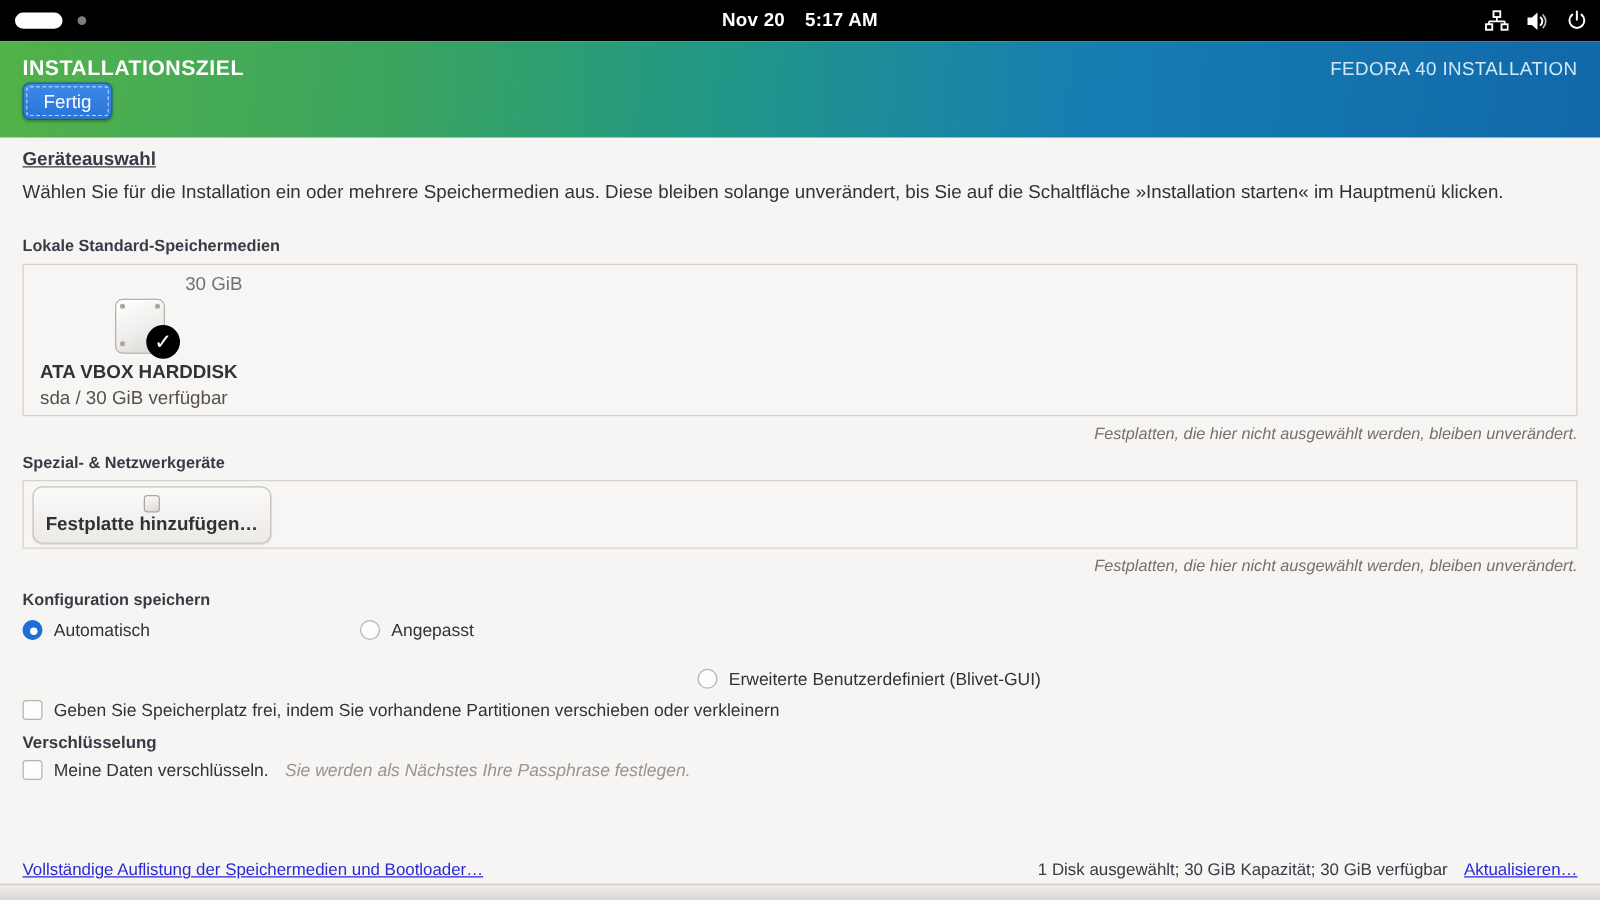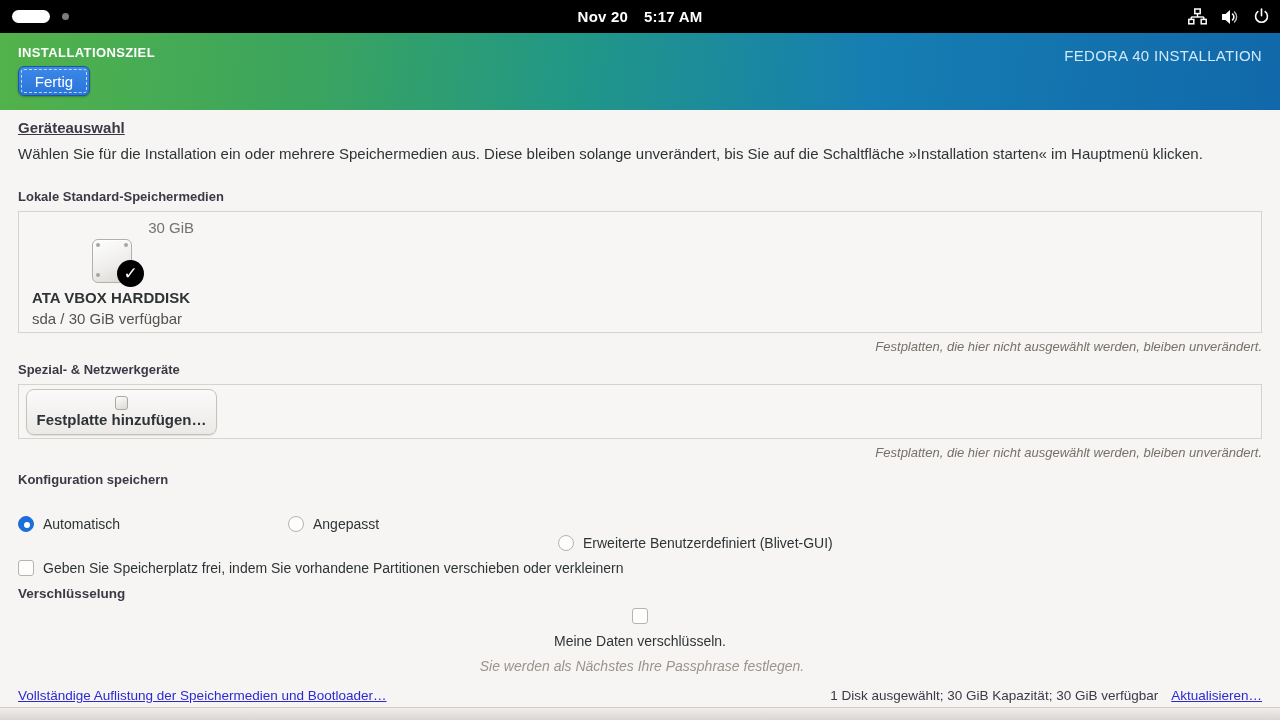--- a/index.html
+++ b/index.html
@@ -22,21 +22,21 @@
   .sysicons { position:absolute; right:10px; top:0; height:33px; display:flex; align-items:center; gap:14px; }
   .sysicons svg { display:block; }
 
   
   .header {
     position:absolute; top:33px; left:0; right:0; height:77px;
     background:linear-gradient(95deg,#52b24a 0%,#3aa45f 25%,#219787 45%,#167eb2 68%,#1168aa 100%);
   }
   .header-title {
     position:absolute; left:18px; top:12px;
-    color:#fff; font-size:13px; font-weight:700; letter-spacing:.4px;
+    color:#fff; font-size:17px; font-weight:700; letter-spacing:.4px;
   }
   .product-title {
     position:absolute; right:18px; top:14px;
     color:#cfe9fa; font-size:15px; font-weight:400; letter-spacing:.3px;
   }
   .done-btn {
     position:absolute; left:18px; top:33px;
     min-width:72px; height:30px; padding:0 15px;
     background:linear-gradient(#3b89e8,#2b74d8);
     border:1px solid #19599f; border-radius:6px;
@@ -89,30 +89,30 @@
   }
   .mini-disk {
     width:13px; height:14px; border-radius:3px;
     background:linear-gradient(155deg,#fdfdfd,#dcd9d5);
     border:1px solid #aca79f; margin-bottom:1px;
   }
 
   .h3 { margin-top:12px; font-size:13px; font-weight:700; color:#3d3846; }
   .h3-enc { margin-top:10px; font-size:13.5px; }
 
-  .radio-row { margin-top:9px; display:flex; align-items:center; }
+  .radio-row { margin-top:9px; display:flex; align-items:flex-start; }
   .radio-item { display:flex; align-items:center; gap:9px; width:270px; cursor:pointer; }
   .radio-item:last-child { width:auto;margin-top:39px; }
   .radio { width:16px; height:16px; border-radius:50%; background:#fdfdfd; border:1px solid #b7b2ac; flex:0 0 auto; }
   .radio.sel { background:#1c6fd8; border-color:#1c6fd8; position:relative; }
   .radio.sel::after { content:""; position:absolute; left:5px; top:5px; width:6px; height:6px; border-radius:50%; background:#fff; }
   .radio-label, .check-label { font-size:14px; color:#2e3436; }
 
   .check-row { margin-top:9px; display:flex; align-items:center; gap:9px; cursor:pointer; }
-  .check-row-enc { margin-top:7px;flex-direction:column; }
+  .check-row-enc { margin-top:7px; }
   .checkbox { width:16px; height:16px; border-radius:3px; background:#fdfdfd; border:1px solid #b7b2ac; flex:0 0 auto; }
   .hint { font-size:14px; font-style:italic; color:#9a948d; margin-left:4px; }
 
   
   .footer-links {
     position:absolute; left:18px; right:18px; bottom:17px;
     display:flex; justify-content:space-between; align-items:baseline; font-size:13.5px;
   }
   a.link { color:#2b2ad2; text-decoration:underline; cursor:pointer; }
   .footer-right { display:flex; gap:13px; align-items:flex-start; }

